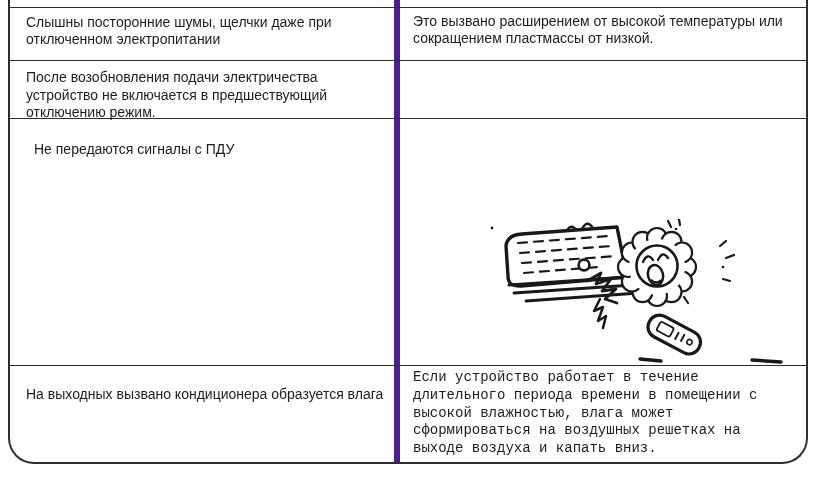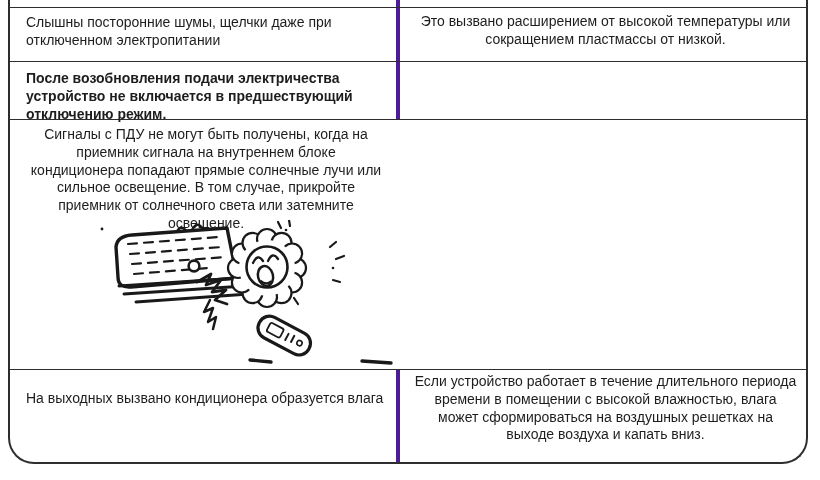--- a/index.html
+++ b/index.html
@@ -11,35 +11,35 @@
   }
   .sheet{
     position:absolute;left:8px;top:-36px;width:800px;height:500px;
     box-sizing:border-box;background:#fff;
     border:2px solid #2e2e2e;border-top:none;
     border-radius:0 0 26px 26px;
     display:flex;flex-direction:column;
   }
   .trow{display:flex;border-bottom:1px solid #2e2e2e;box-sizing:border-box;}
   .trow:last-child{border-bottom:none;}
-  .cell-l{width:390px;border-right:4px solid #4c1d95;box-sizing:border-box;
+  .cell-l{width:390px;border-right:6px solid #4c1d95;box-sizing:border-box;
           padding:6px 10px 4px 16px;}
-  .cell-r{flex:1;box-sizing:border-box;padding:5px 8px 4px 13px;position:relative;text-align:center;}
+  .cell-r{flex:1;box-sizing:border-box;padding:5px 8px 4px 13px;position:relative;}
   .trow,.cell-l,.cell-r{font-size:14px;line-height:1.27;}
   .r0{height:44px;}
   .r1{height:54px;}
   .r2{height:58px;}
   .r3{height:250px;}
   .r4{flex:1;}
-  .r2 .cell-l{padding-top:8px;font-weight:bold;}
+  .r2 .cell-l{padding-top:8px;}
   .r3 .cell-l{padding:22px 10px 4px 24px;}
   .r3 .cell-r{padding-top:6px;padding-left:20px;}
   .r3 .cell-r p{margin:0;max-width:352px;}
   .r4 .cell-l{padding-top:20px;}
-  .r4 .cell-r{padding-top:3px;}
+  .r4 .cell-r{padding-top:3px;font-family:Liberation Mono, monospace;}
   p{margin:0;}
   .art{position:absolute;left:80px;top:100px;width:312px;height:147px;}
   svg{display:block;}
 </style>
 </head>
 <body>
 
 <div class="sheet">
 
   <div class="trow r0">
@@ -56,22 +56,24 @@
     </div>
   </div>
 
   <div class="trow r2">
     <div class="cell-l">
       <p>После возобновления подачи электричества устройство не включается в предшествующий отключению режим.</p>
     </div>
   </div>
 
   <div class="trow r3">
+    <div class="cell-l">
+      <p>Не передаются сигналы с ПДУ</p>
+    </div>
     <div class="cell-r">
-      <p>Сигналы с ПДУ не могут быть получены, когда на приемник сигнала на внутреннем блоке кондиционера попадают прямые солнечные лучи или сильное освещение. В том случае, прикройте приемник от солнечного света или затемните освещение.</p>
 
       <div class="art">
         <svg viewBox="0 0 312 147" width="312" height="147" xmlns="http://www.w3.org/2000/svg">
           <g stroke="#191919" fill="none" stroke-linecap="round" stroke-linejoin="round">
 
             <circle cx="12" cy="9" r="1.4" fill="#191919" stroke="none"></circle>
 
             <path d="M 86 13 q 5 -10 11 -1" stroke-width="2.4"></path>
             <path d="M 102 10 q 5 -10 11 -1" stroke-width="2.4"></path>
 

